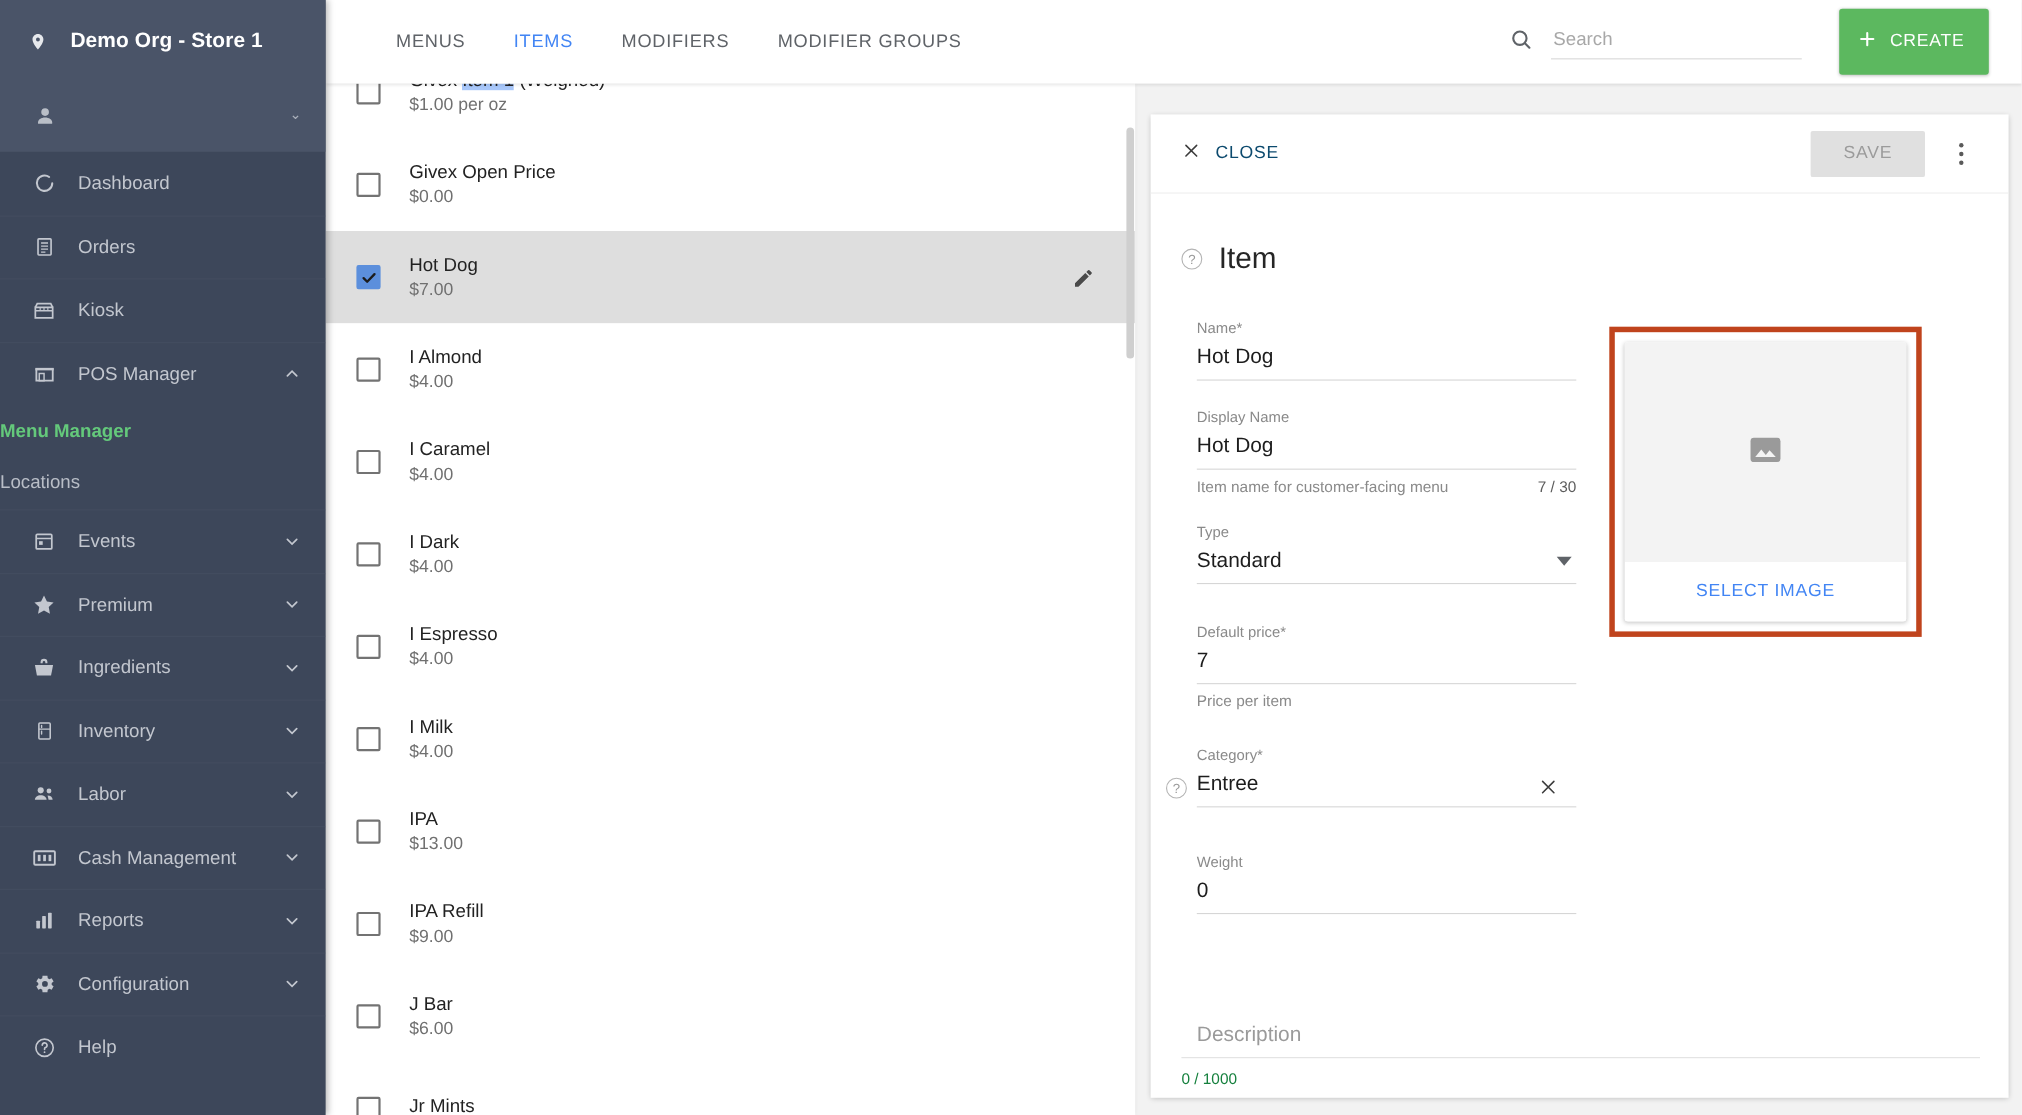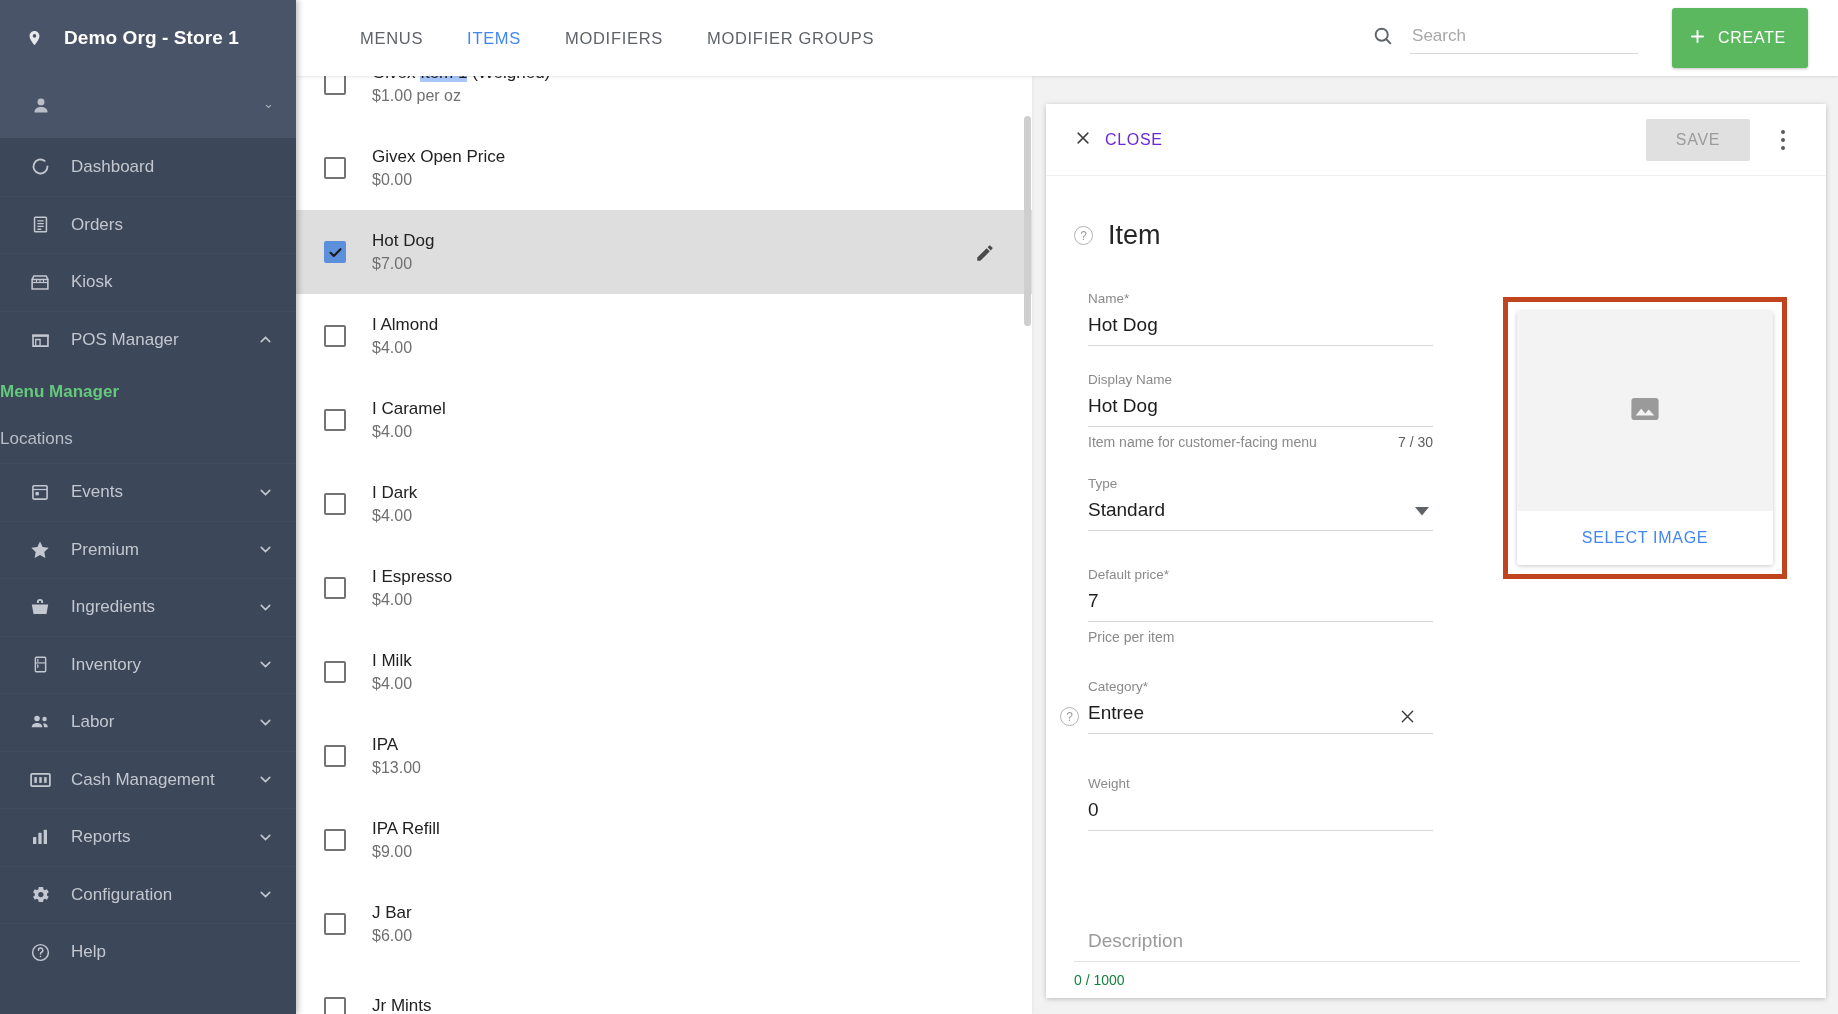--- a/index.html
+++ b/index.html
@@ -216,21 +216,21 @@
   .detail-head {
     height: 72px;
     flex: 0 0 72px;
     display: flex;
     align-items: center;
     padding: 0 26px 0 28px;
     border-bottom: 1px solid #eeeeee;
   }
   .close-btn {
     display:flex; align-items:center; gap: 13px;
-    font-size: 16px; letter-spacing: .7px; color: #6d28d9;
+    font-size: 16px; letter-spacing: .7px; color: #0c4a6e;
     background:none;border:none;cursor:pointer;
     font-family: "Liberation Sans", sans-serif;
   }
   .save-btn {
     margin-left: auto;
     background: #e0e0e0;
     color: #9b9b9b;
     border: none;
     height: 42px;
     width: 104px;
@@ -246,21 +246,21 @@
   .detail-body { flex: 1 1 auto; position: relative; padding: 22px 26px 0 28px; overflow:hidden; }
   .item-title-row { display:flex; align-items:center; gap: 15px; margin: 22px 0 40px 0; }
   .qmark {
     width: 19px; height: 19px; border-radius: 50%;
     border: 1.4px solid #b4b4b4; color: #9a9a9a;
     font-size: 12px; display:flex;align-items:center;justify-content:center;
     flex:0 0 19px;
   }
   .item-title { font-size: 27px; color: #262626; font-weight: normal; }
 
-  .form-area { display: flex; gap: 40px; }
+  .form-area { display: flex; }
   .fields { width: 345px; flex: 0 0 345px; margin-left: 14px; }
   .field { margin-bottom: 26px; position: relative; }
   .field .flabel { font-size: 13.5px; color: #8a8a8a; margin-bottom: 8px; display:block; }
   .field .flabel .req { color: #8a8a8a; }
   .field .fvalue {
     font-size: 19px; color: #1d1d1d;
     border-bottom: 1px solid #d6d6d6;
     padding: 0 0 9px 0;
     min-height: 28px;
     display: flex; align-items: flex-end;

